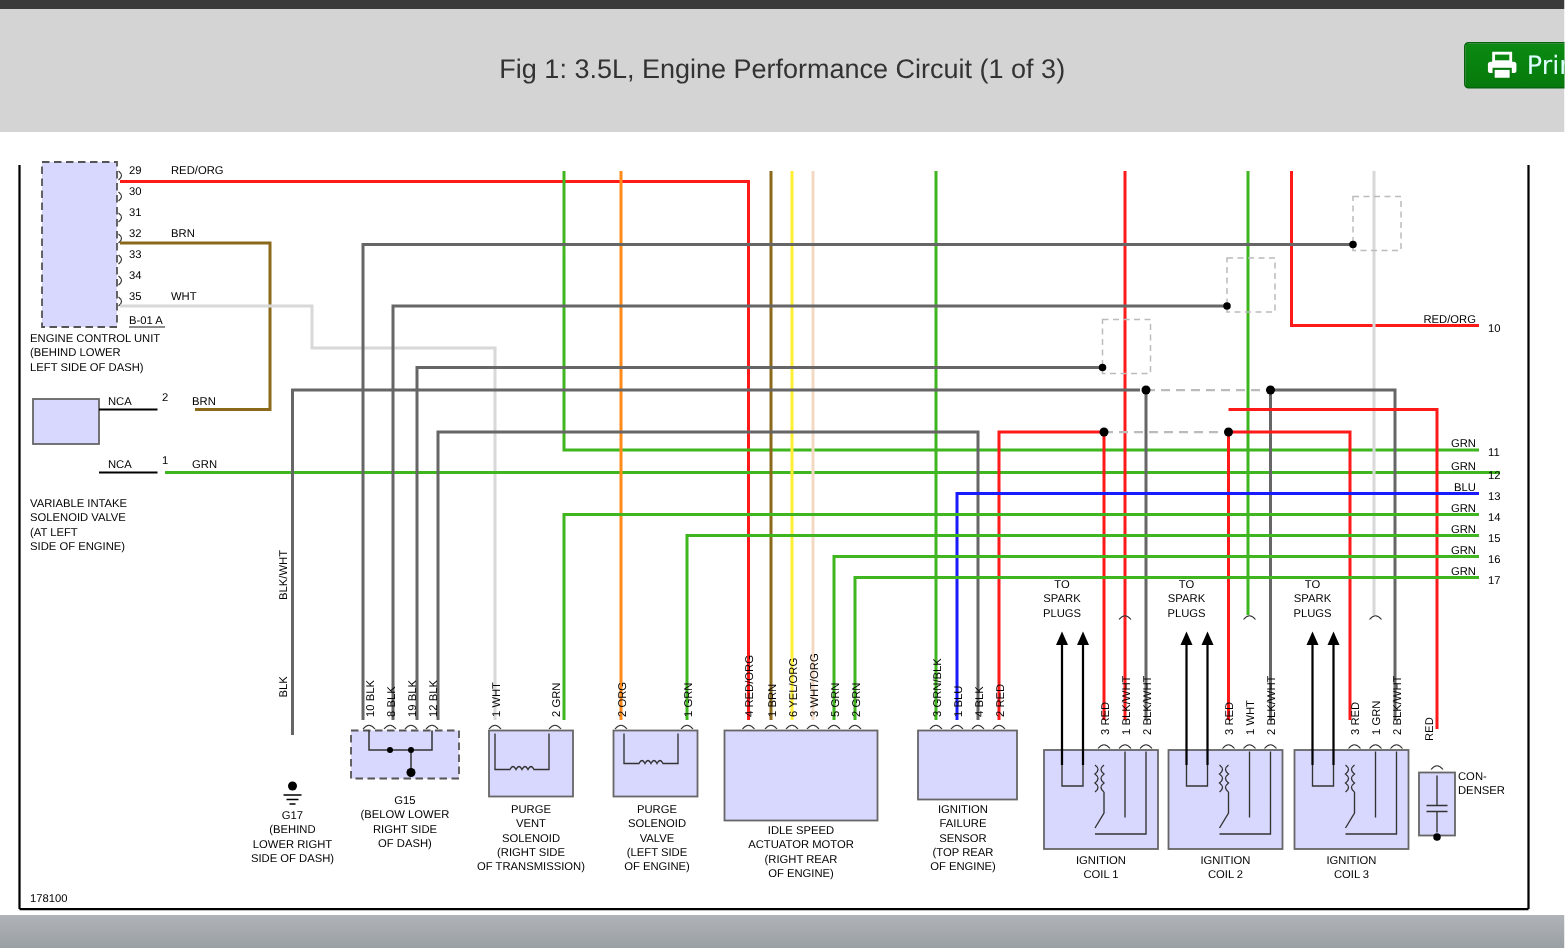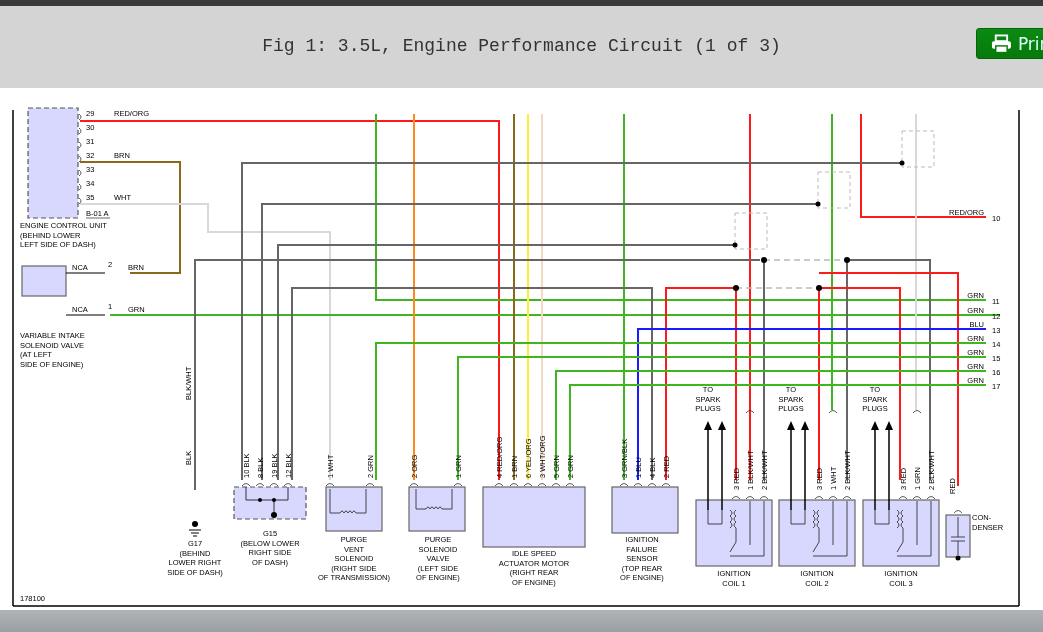--- a/index.html
+++ b/index.html
@@ -1,19 +1,19 @@
 <!DOCTYPE html>
 <html><head>
 <meta charset="utf-8">
 <style>
   html, body { margin:0; padding:0; }
   body { width:1043px; height:632px; overflow:hidden; background:#ffffff; position:relative; font-family:"Liberation Sans", sans-serif; }
   .topbar { position:absolute; left:0; top:0; width:1043px; height:6px; background:#3a3a3a; }
   .header { position:absolute; left:0; top:6px; width:1043px; height:82px; background:#d4d4d4; }
-  .title { position:absolute; left:0; width:1043px; top:30px; text-align:center; font-family:Liberation Mono, monospace; font-size:18px; color:#333; }
+  .title { position:absolute; left:0; width:1043px; top:30px; text-align:center; font-family:Liberation Sans, sans-serif; font-size:18px; color:#333; }
   .print-btn { position:absolute; left:976px; top:22px; width:80px; height:29px; background:linear-gradient(#0b8a12,#067a0b); border:1px solid #05640a; border-radius:3px; color:#fff; display:flex; align-items:center; }
   .print-btn svg { margin-left:14px; }
   .print-btn span { margin-left:6px; font-family:"DejaVu Sans", sans-serif; font-size:17px; color:#dff; }
   .diagram { position:absolute; left:0; top:88px; width:1043px; height:522px; background:#fff; }
   .bottom { position:absolute; left:0; top:610px; width:1043px; height:22px; background:linear-gradient(#b0b4b8,#9a9fa3); }
   svg text { font-family:"Liberation Sans", sans-serif; font-size:7.5px; fill:#000; }
 </style>
 </head>
 <body>
 

